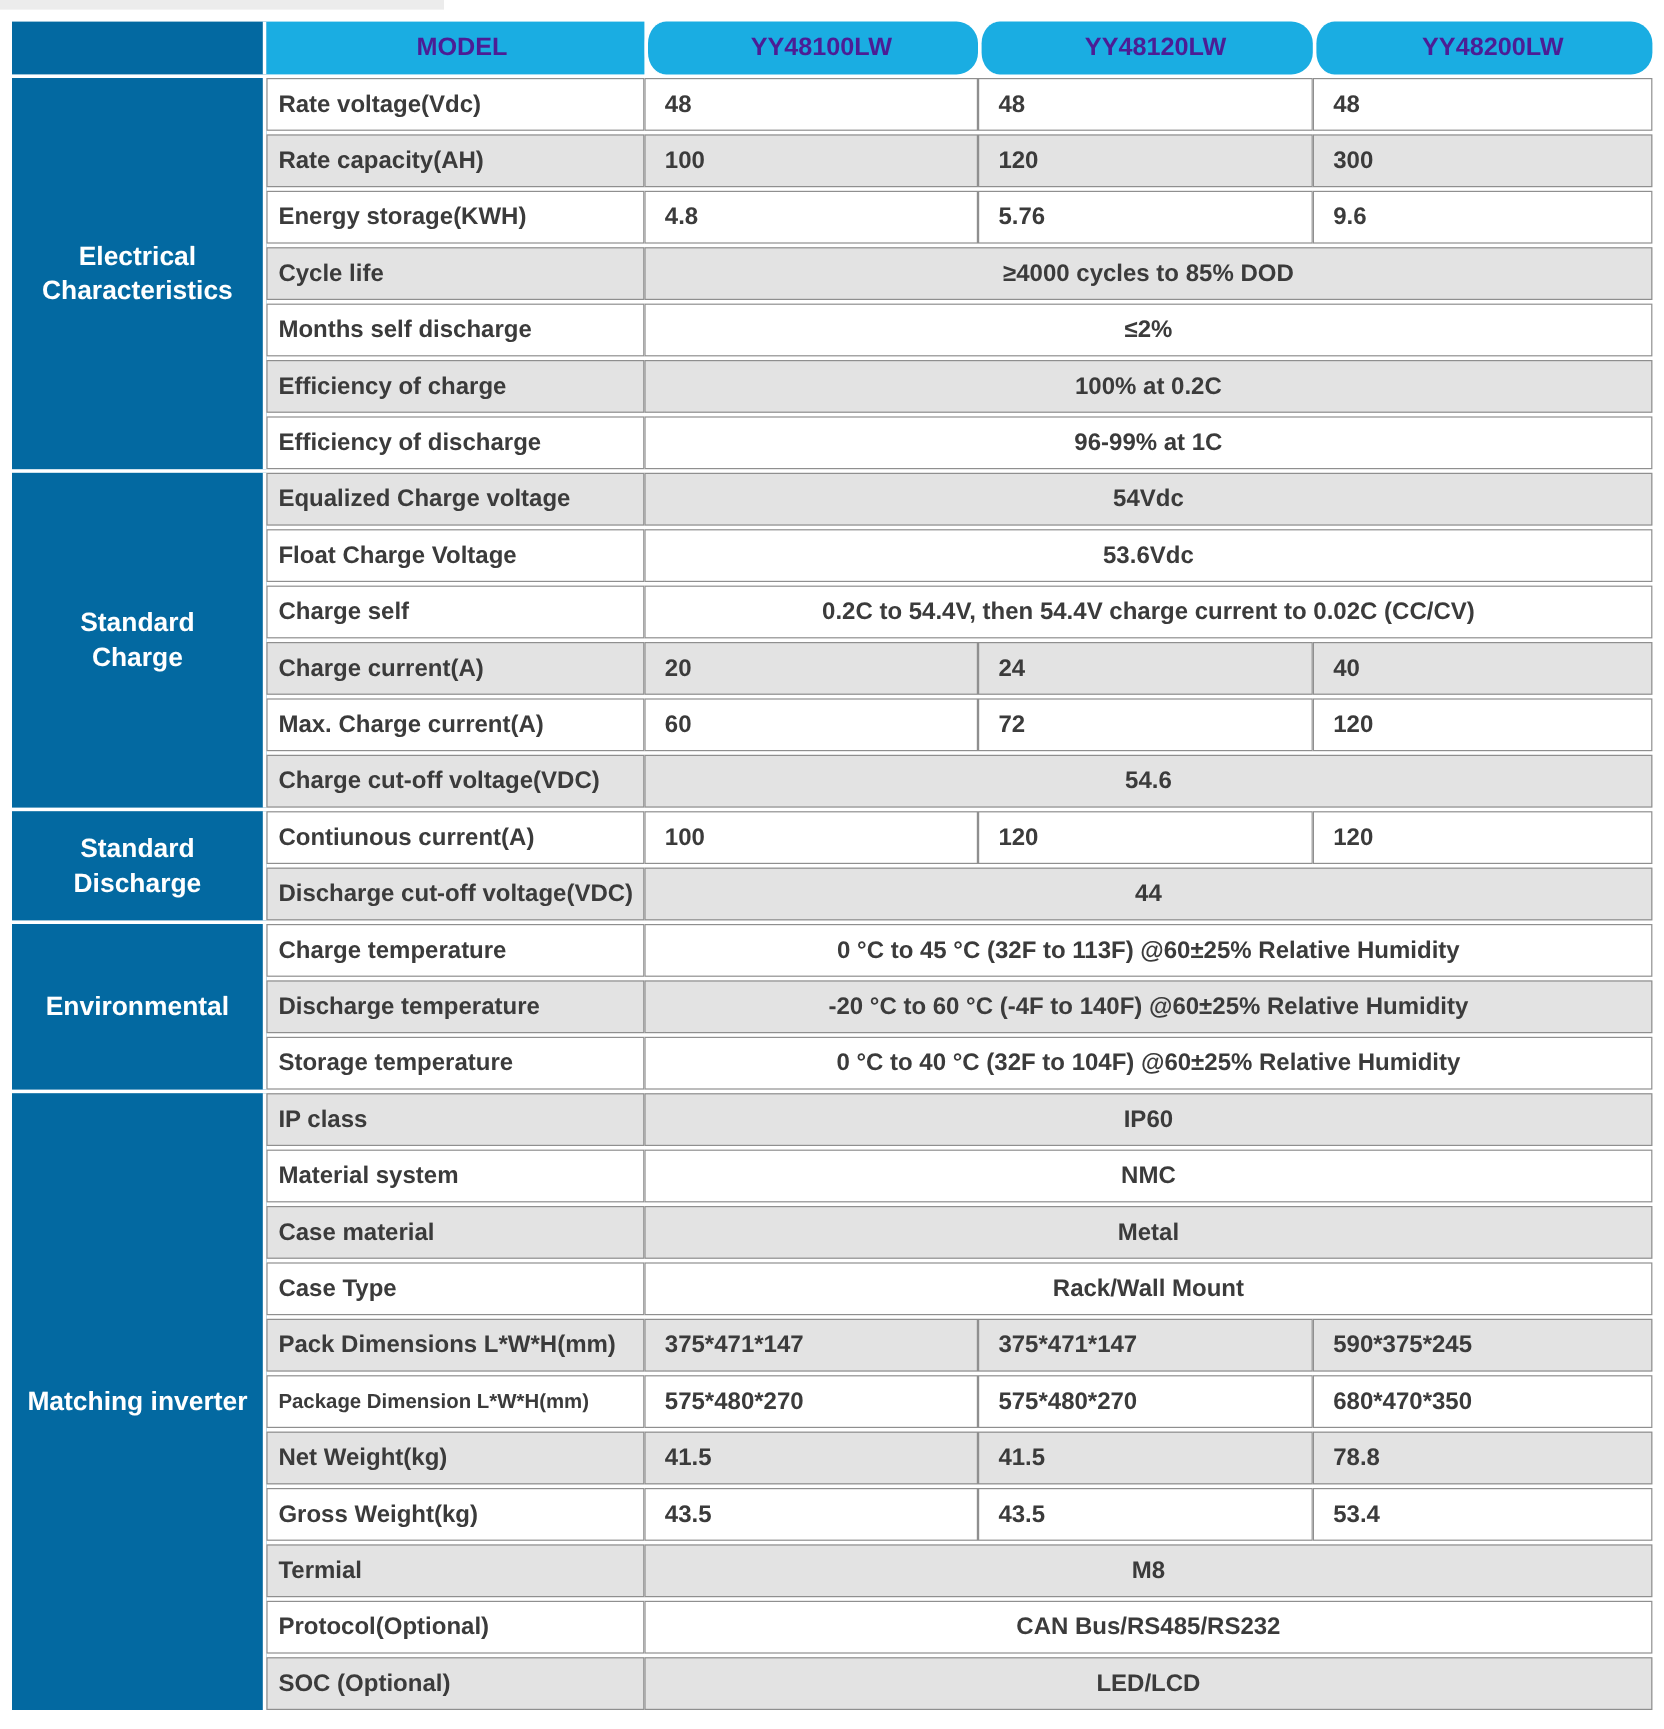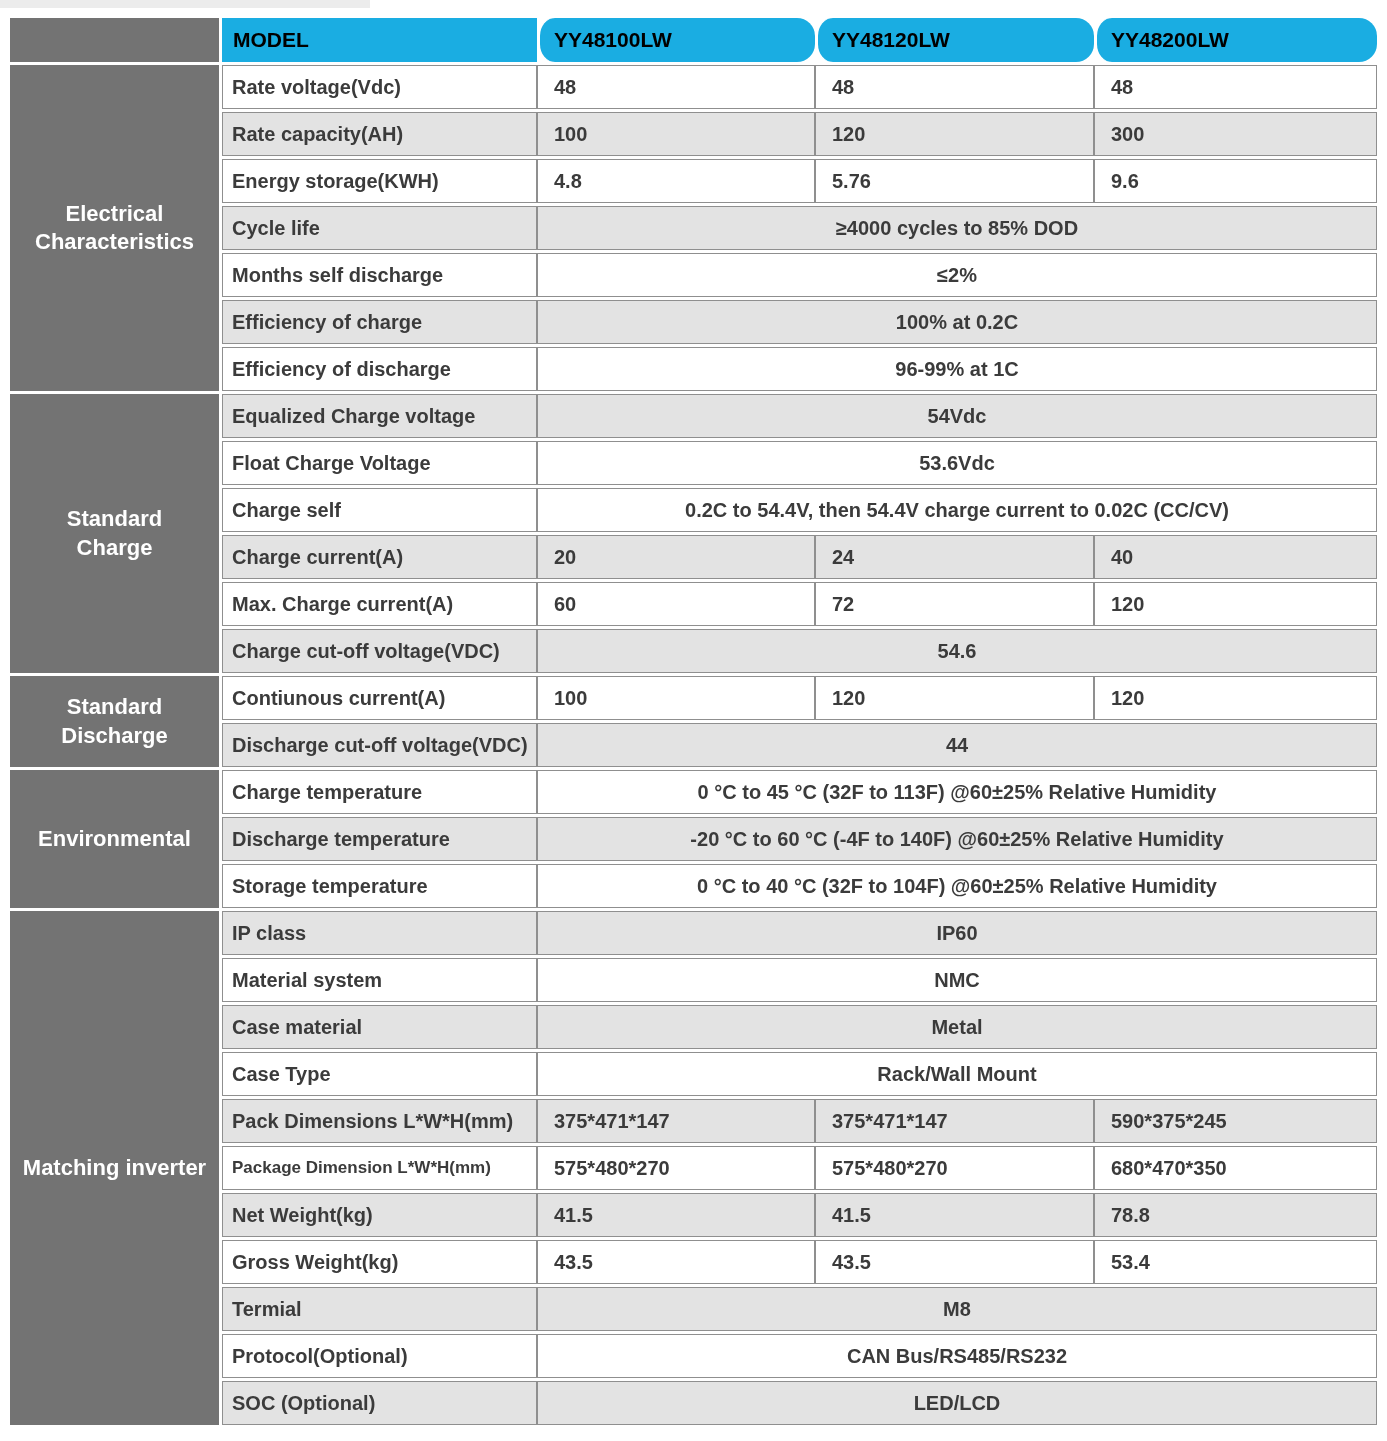--- a/index.html
+++ b/index.html
@@ -50,40 +50,40 @@
     overflow: hidden;
   }
   .spanval {
     text-align: center;
     white-space: nowrap;
     overflow: hidden;
     margin-left: 31px;
   }
   
   .cat {
-    background: #737373;
+    background: #0369a1;
     color: #ffffff;
     font-weight: bold;
     font-size: 22px;
     text-align: center;
     vertical-align: middle;
     border: none;
     border-right: 3px solid #ffffff;
     line-height: 1.28;
     padding: 0 2px;
   }
   .cat .wrapbox { display: inline-block; }
   .cat .w190 { max-width: 192px; }
   .cat .w130 { max-width: 132px; }
   th.head {
     background: #1aade2;
-    color: #000000;
+    color: #4c1d95;
     font-weight: bold;
     font-size: 21px;
-    text-align: left;
+    text-align: center;
     padding-left: 11px;
     border: none;
     white-space: nowrap;
     overflow: hidden;
   }
   th.head.colhead { border-left: 3px solid #ffffff; padding-left: 14px; border-radius: 18px; }
 </style>
 </head>
 <body>
 

